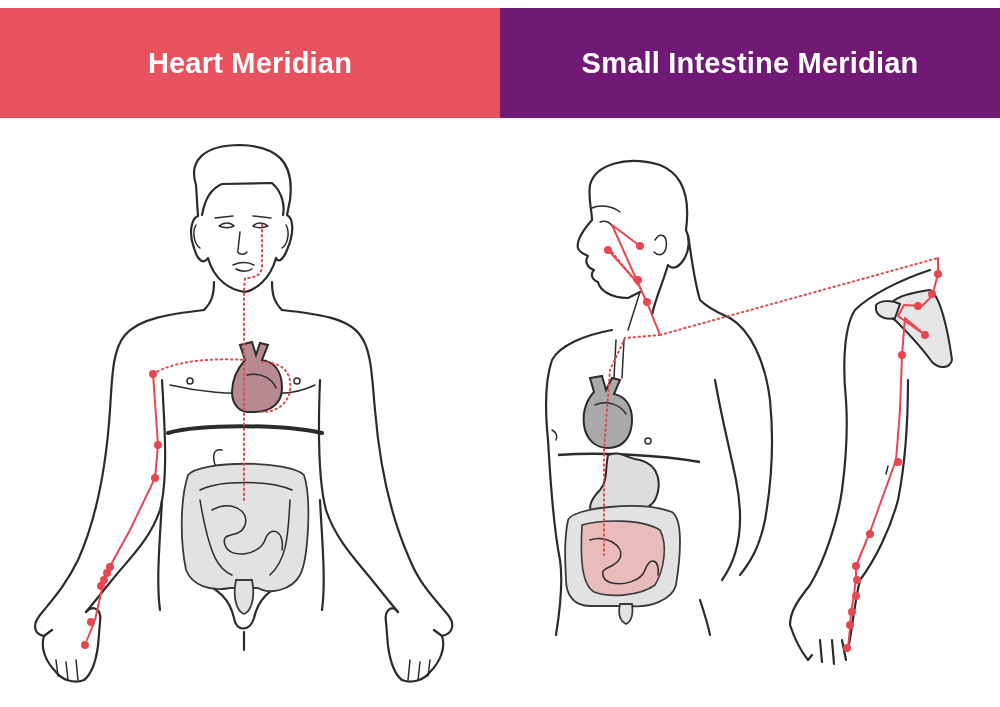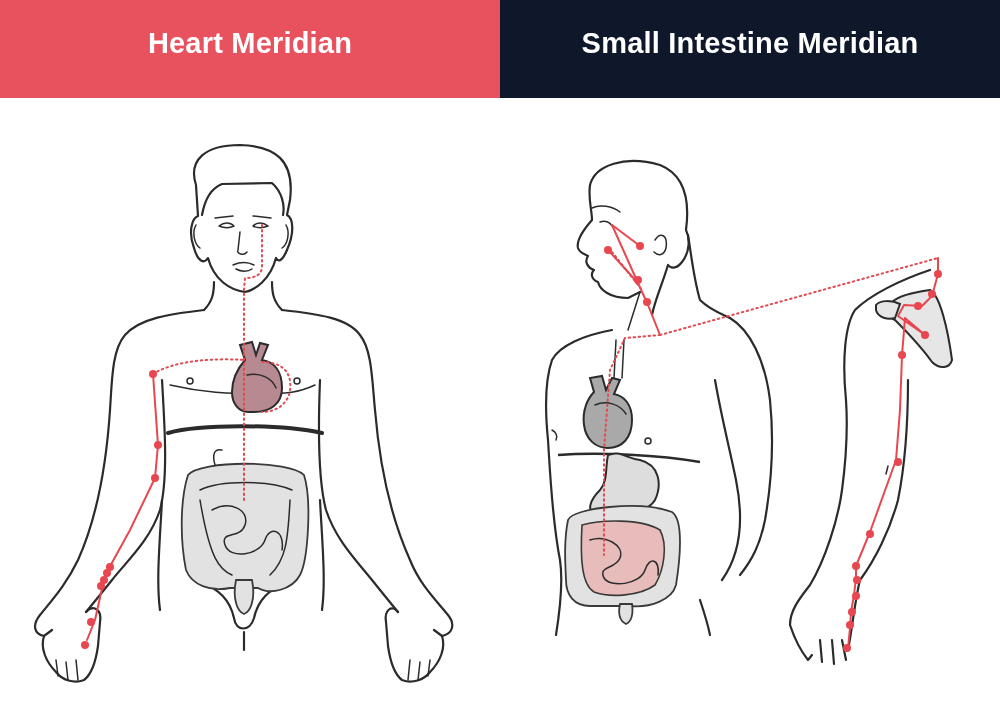--- a/index.html
+++ b/index.html
@@ -1,20 +1,20 @@
 <!DOCTYPE html>
 <html><head>
 <meta charset="utf-8">
 <style>
   html, body { margin: 0; padding: 0; background: #ffffff; }
   body { width: 1000px; height: 707px; position: relative; overflow: hidden; font-family: "Liberation Sans", "DejaVu Sans", sans-serif; }
-  .header { position: absolute; top: 0; left: 0; width: 1000px; height: 98px; display: flex; align-items: flex-end; }
+  .header { position: absolute; top: 8px; left: 0; width: 1000px; height: 98px; display: flex; }
   .panel-head { height: 110px; display: flex; align-items: center; justify-content: center; color: #ffffff; font-weight: bold; font-size: 29px; letter-spacing: 0.2px; }
   .panel-head.left { width: 500px; background: #e8525e; }
-  .panel-head.right { width: 500px; background: #0f172a; }
+  .panel-head.right { width: 500px; background: #701a75; }
   svg.art { position: absolute; left: 0; top: 0; width: 1000px; height: 707px; }
   .outline { fill: none; stroke: #2b2b2b; stroke-width: 2.2; stroke-linecap: round; stroke-linejoin: round; }
   .thin { fill: none; stroke: #2b2b2b; stroke-width: 1.5; stroke-linecap: round; stroke-linejoin: round; }
   .merid { fill: none; stroke: #e8474f; stroke-width: 2; stroke-linecap: round; stroke-linejoin: round; }
   .dotted { fill: none; stroke: #e04a50; stroke-width: 2; stroke-dasharray: 1.5 3.5; stroke-linecap: round; }
   .pt { fill: #e8474f; }
   .gut-gray { fill: #e2e2e2; stroke: #3a3a3a; stroke-width: 1.8; }
   .gut-pink { fill: #e9bcbc; stroke: #3a3a3a; stroke-width: 1.6; }
   .heart-pink { fill: #b78a92; stroke: #2b2b2b; stroke-width: 2; }
   .heart-gray { fill: #a9a9a9; stroke: #2b2b2b; stroke-width: 2; }

